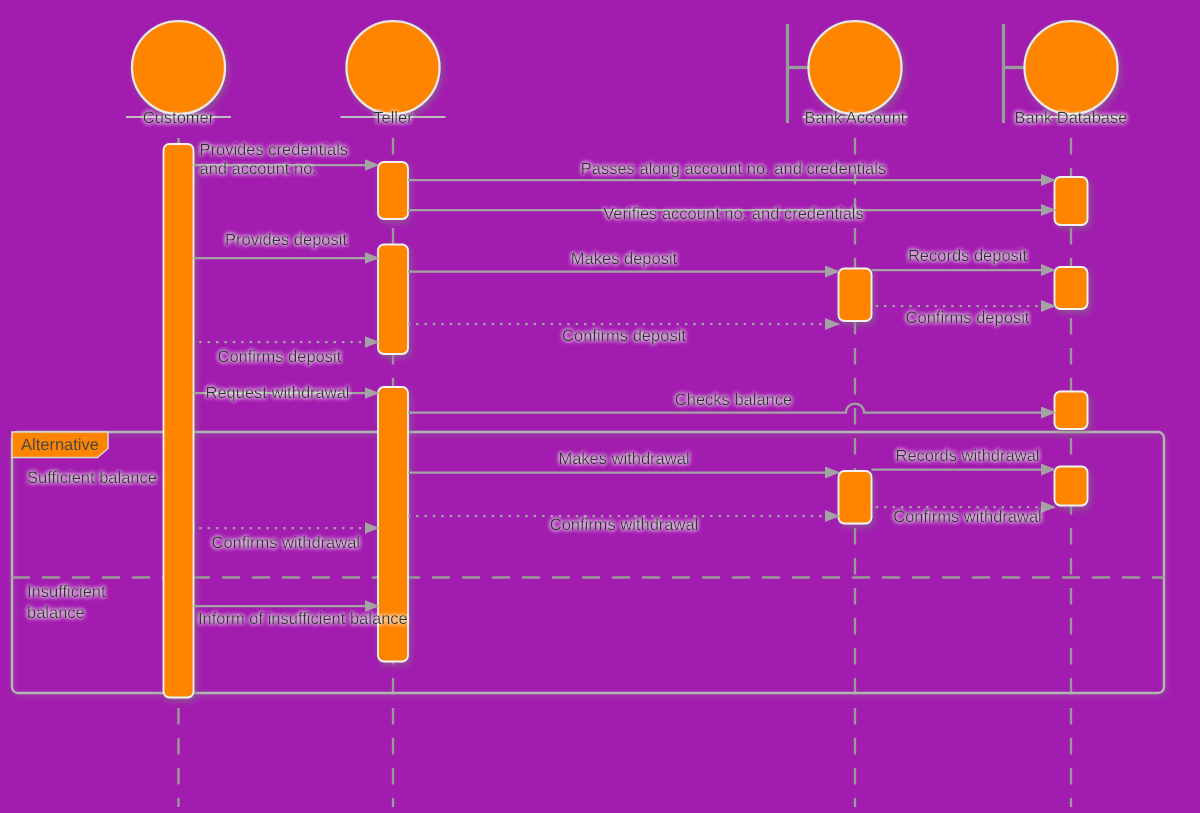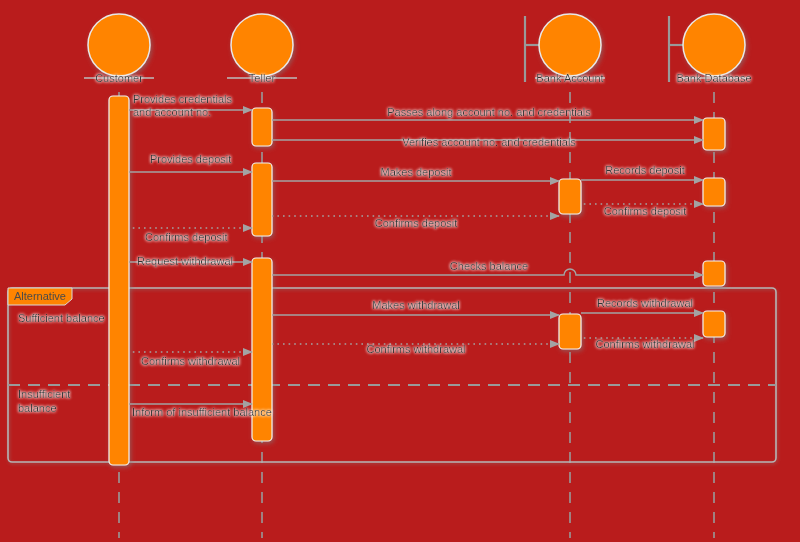--- a/index.html
+++ b/index.html
@@ -8,21 +8,21 @@
     padding: 0;
     background: #ffffff;
   }
   body {
     font-family: "Liberation Sans", sans-serif;
   }
   #diagram-root {
     position: relative;
     width: 800px;
     height: 542px;
-    background: #b91c1c;
+    background: #a21caf;
     overflow: hidden;
   }
   #diagram-svg {
     position: absolute;
     left: 0;
     top: 0;
     width: 800px;
     height: 542px;
     display: block;
   }

